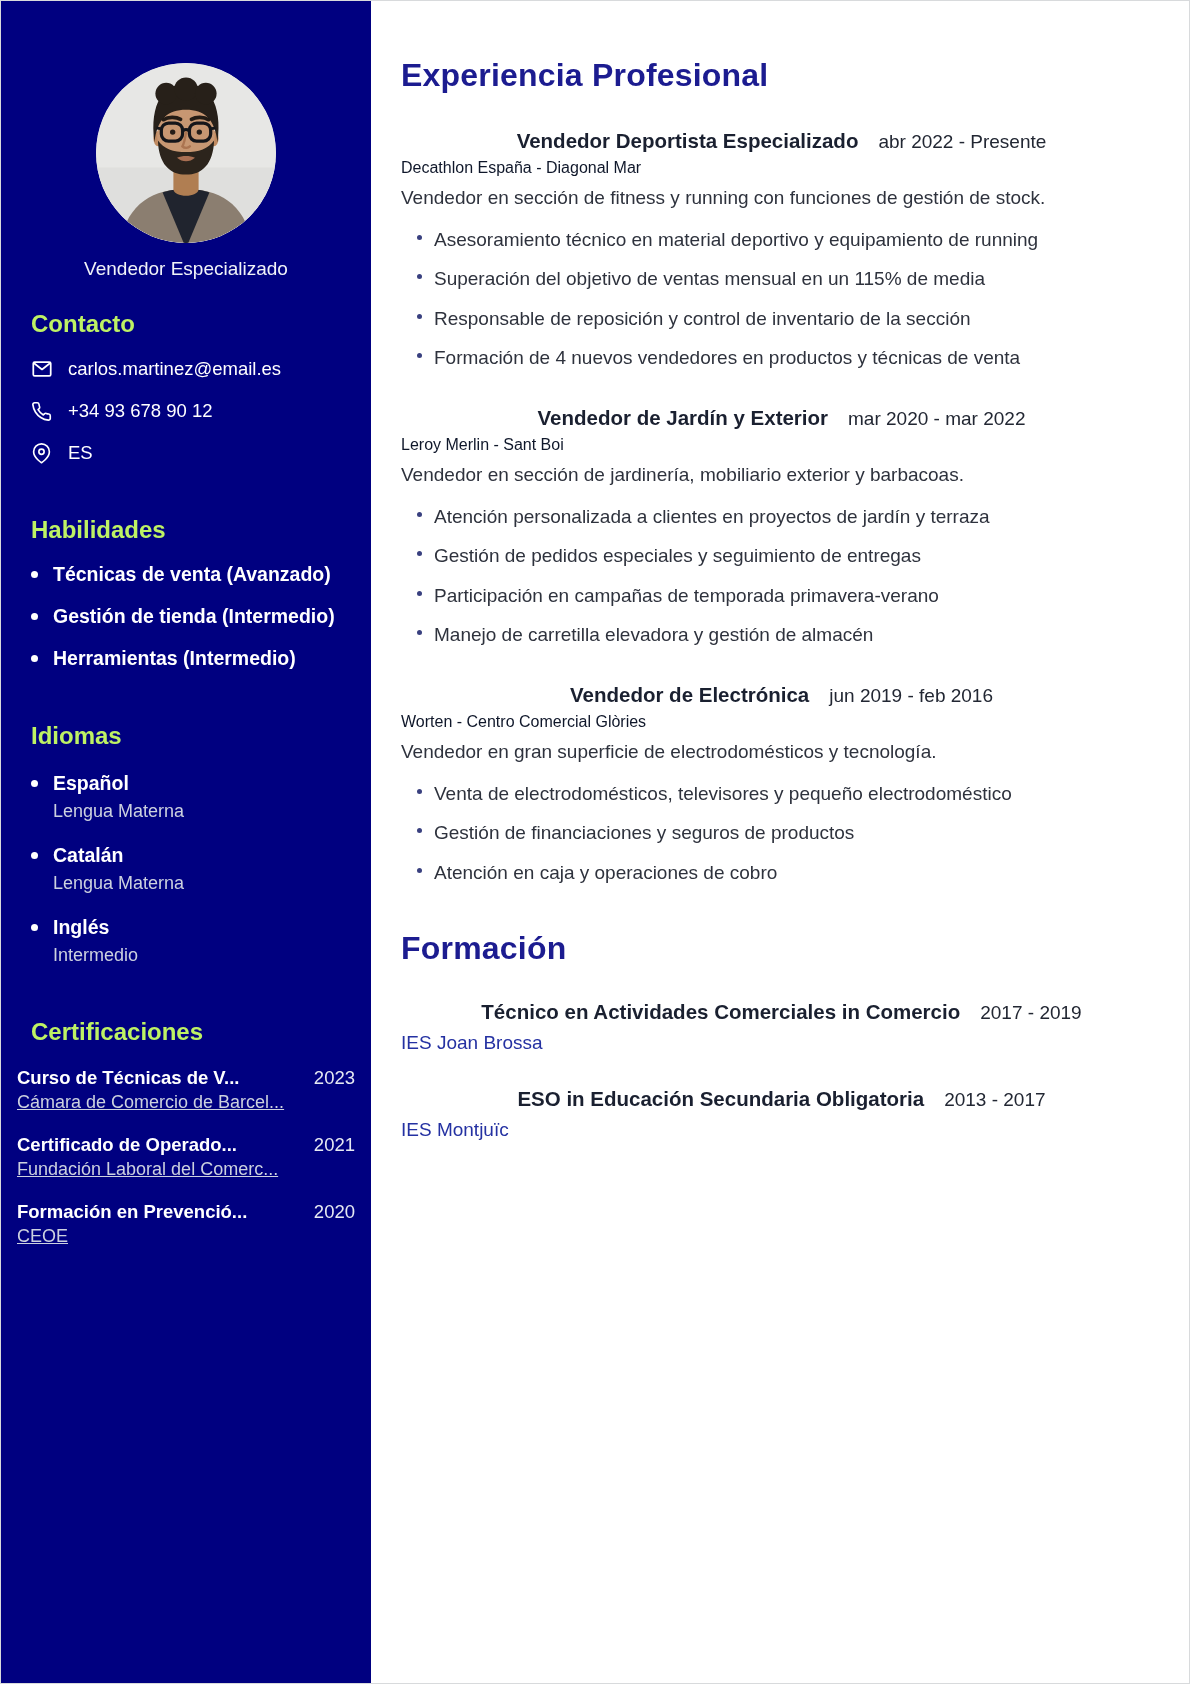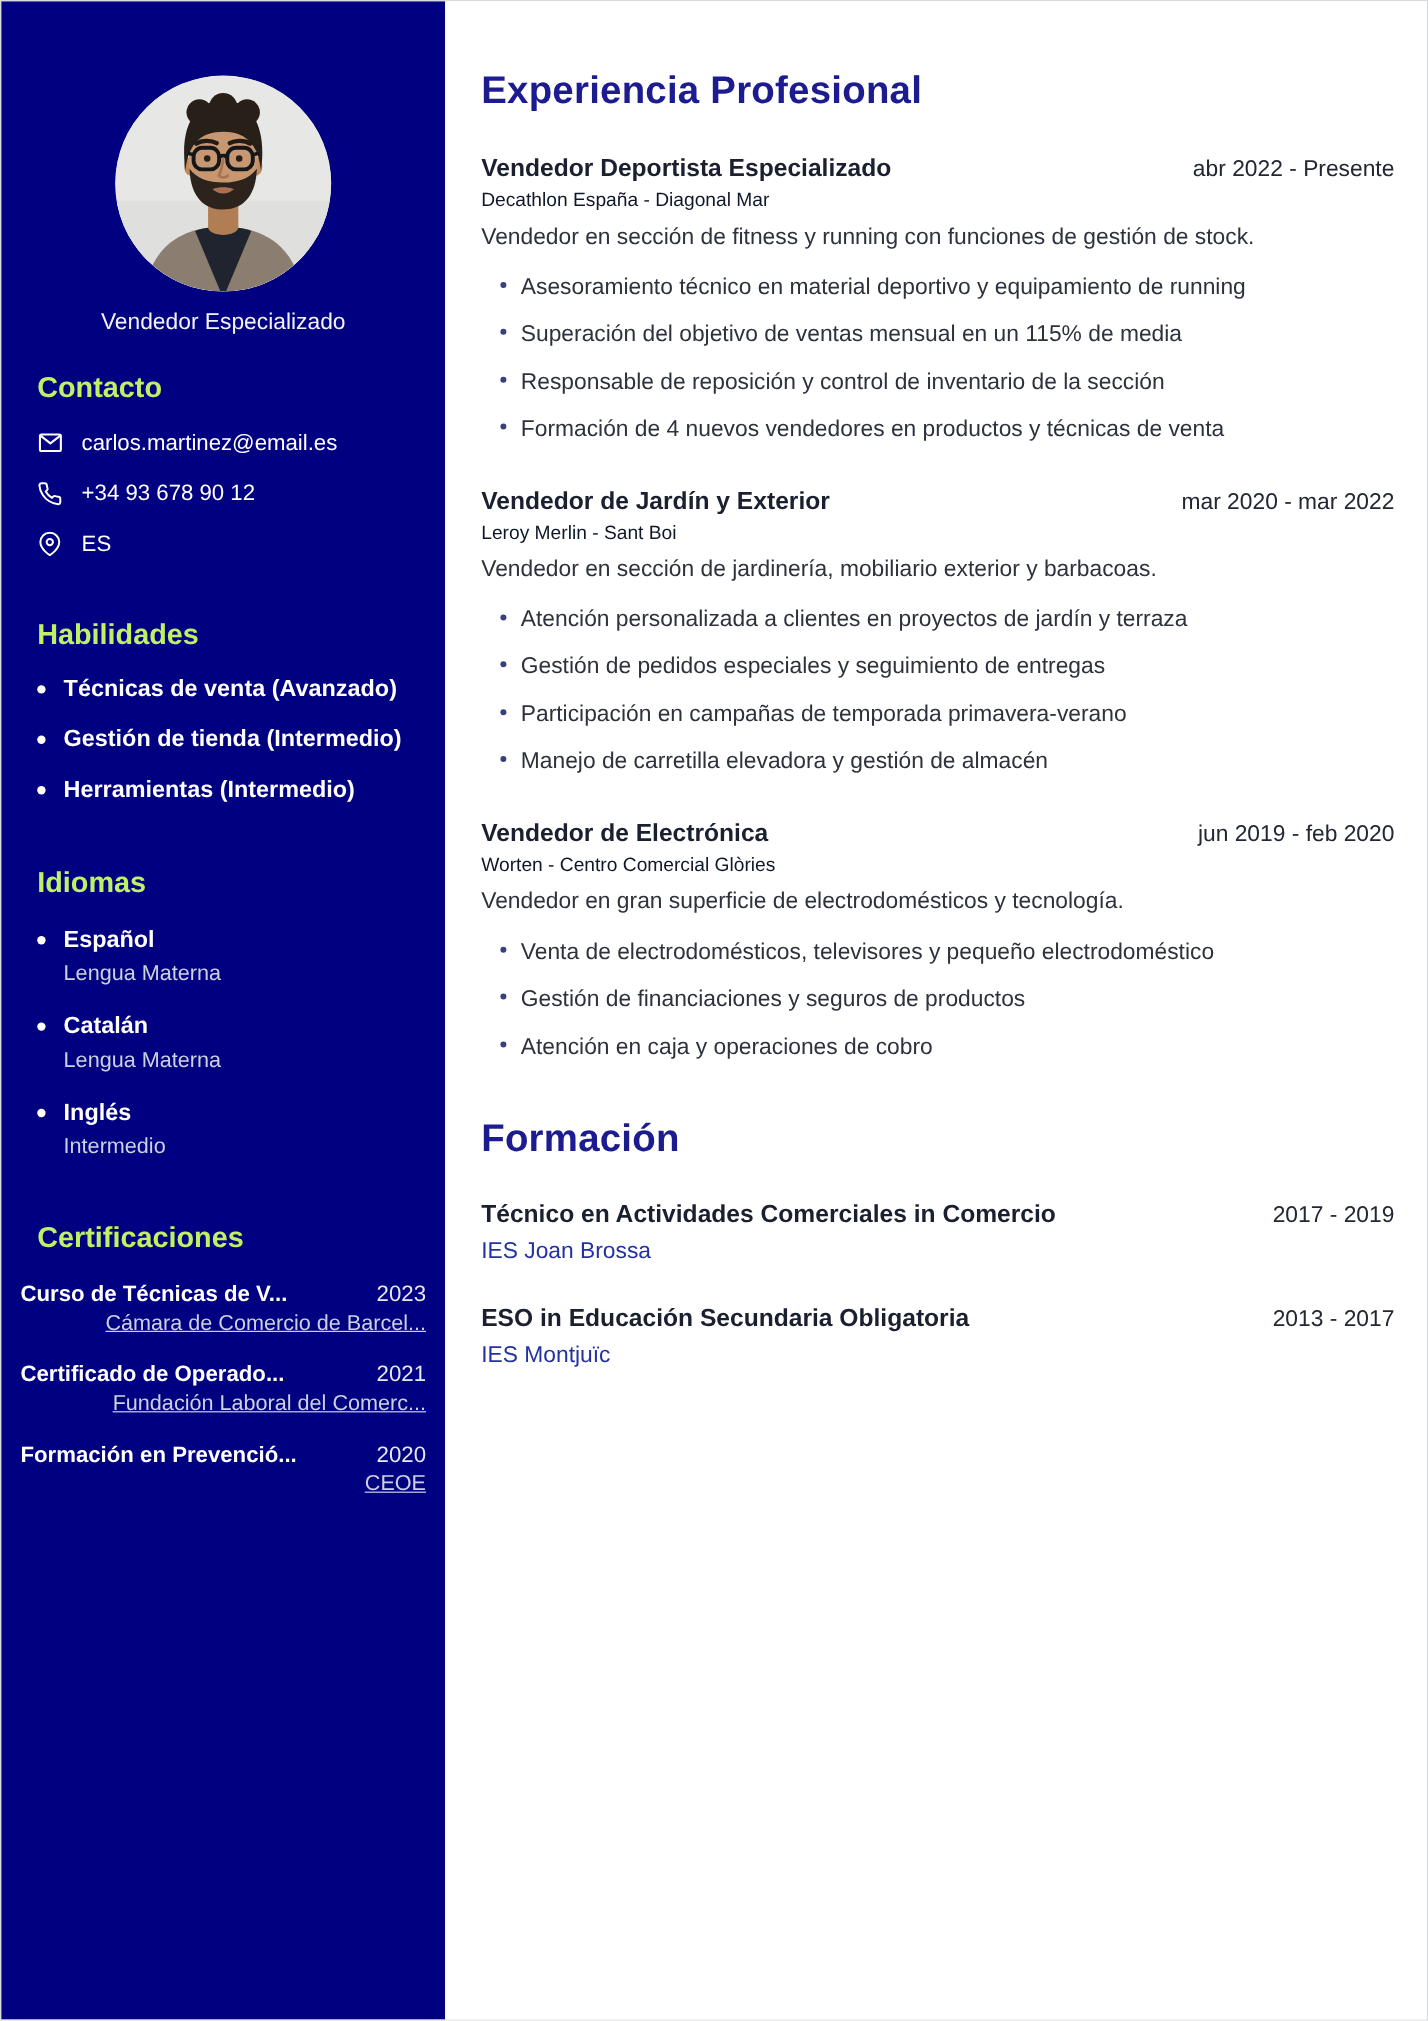--- a/index.html
+++ b/index.html
@@ -29,30 +29,30 @@
   .contact-item { display:flex; align-items:center; gap:15px; margin-top:20px; font-size:18.5px; }
   .contact-item .cicon { flex:0 0 22px; width:22px; height:22px; display:flex; align-items:center; }
   .skills-list { margin-top:2px; }
   .skill-item { display:flex; align-items:center; gap:15px; margin-top:19px; font-size:19.5px; font-weight:600; }
   .dot { width:7px; height:7px; border-radius:50%; background:#ffffff; flex:0 0 7px; }
   .lang-item { margin-top:22px; }
   .lang-name { display:flex; align-items:center; gap:15px; font-size:19.5px; font-weight:600; }
   .lang-level { margin-left:22px; margin-top:6px; font-size:18px; color:#ccd1df; }
   .certs { margin:30px -14px 0 -14px; }
   .certs .side-heading { margin-left:14px; }
-  .cert-item { margin-top:21px;text-align:right; }
+  .cert-item { margin-top:21px; }
   .cert-top { display:flex; justify-content:space-between; align-items:baseline; }
   .cert-title { font-size:18.5px; font-weight:700; white-space:nowrap; overflow:hidden; }
   .cert-year { font-size:18.5px; font-weight:400; color:#e6e9f2; margin-left:12px; }
   .cert-issuer { margin-top:3px; font-size:18px; color:#ccd1df; white-space:nowrap; overflow:hidden;text-decoration:underline; }
   
   .main { flex:1; padding:56px 27px 0 30px; background:#ffffff; }
   .main-heading { font-size:32px; font-weight:700; color:#1c1c90; letter-spacing:0.2px; }
   .job { margin-top:35px; }
-  .row-head { display:flex; justify-content:space-between; align-items:baseline; }
+  .row-head { display:flex; justify-content:center; align-items:baseline; }
   .job-title { font-size:20.5px; font-weight:700; color:#1a2030; }
   .job-dates { font-size:19px; color:#222733; white-space:nowrap; margin-left:20px; }
   .job-company { margin-top:6px; font-size:16px; color:#0f172a; }
   .job-summary { margin-top:7px; font-size:19px; color:#2e323d; line-height:1.5; max-width:690px; }
   ul.bullets { list-style:none; margin:4px 0 0 0; padding:0 0 0 33px; }
   ul.bullets li {
     position:relative; margin-top:14px; font-size:19px; color:#2e323d; line-height:1.35;
   }
   ul.bullets li::before {
     content:""; position:absolute; left:-17px; top:8px;
@@ -252,21 +252,21 @@
         <li>Atención personalizada a clientes en proyectos de jardín y terraza</li>
         <li>Gestión de pedidos especiales y seguimiento de entregas</li>
         <li>Participación en campañas de temporada primavera-verano</li>
         <li>Manejo de carretilla elevadora y gestión de almacén</li>
       </ul>
     </section>
 
     <section class="job">
       <div class="row-head">
         <span class="job-title">Vendedor de Electrónica</span>
-        <span class="job-dates">jun 2019 - feb 2020</span>
+        <span class="job-dates">jun 2019 - feb 2016</span>
       </div>
       <div class="job-company">Worten - Centro Comercial Glòries</div>
       <div class="job-summary">Vendedor en gran superficie de electrodomésticos y tecnología.</div>
       <ul class="bullets">
         <li>Venta de electrodomésticos, televisores y pequeño electrodoméstico</li>
         <li>Gestión de financiaciones y seguros de productos</li>
         <li>Atención en caja y operaciones de cobro</li>
       </ul>
     </section>
 

